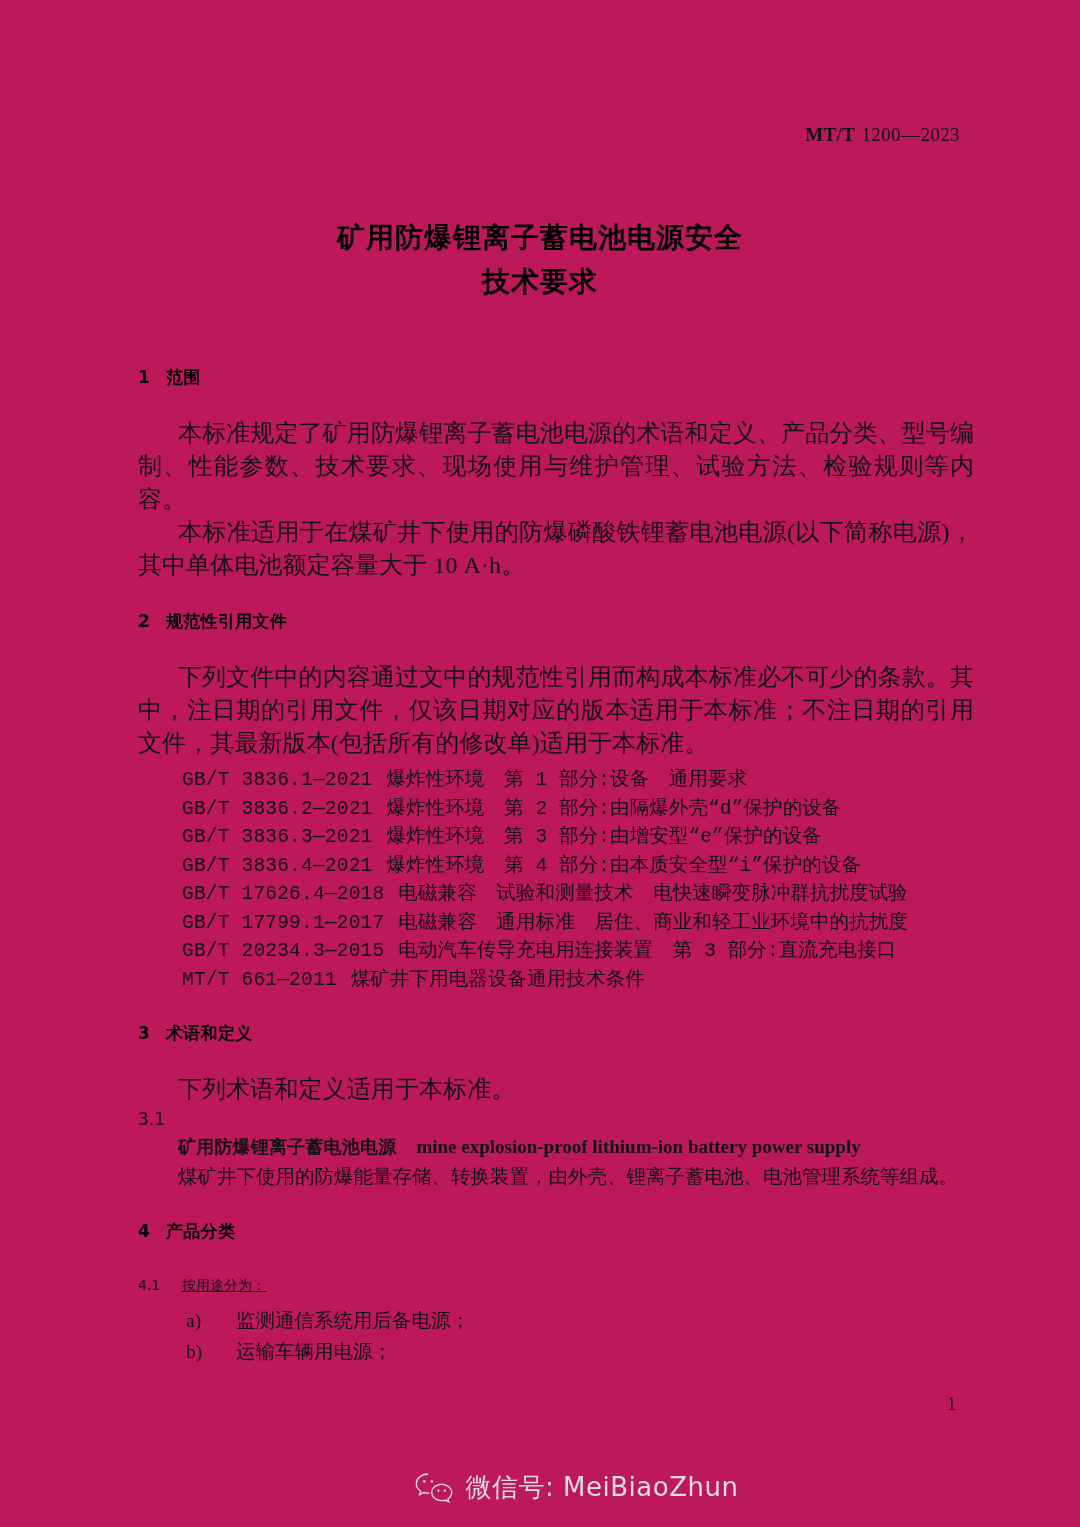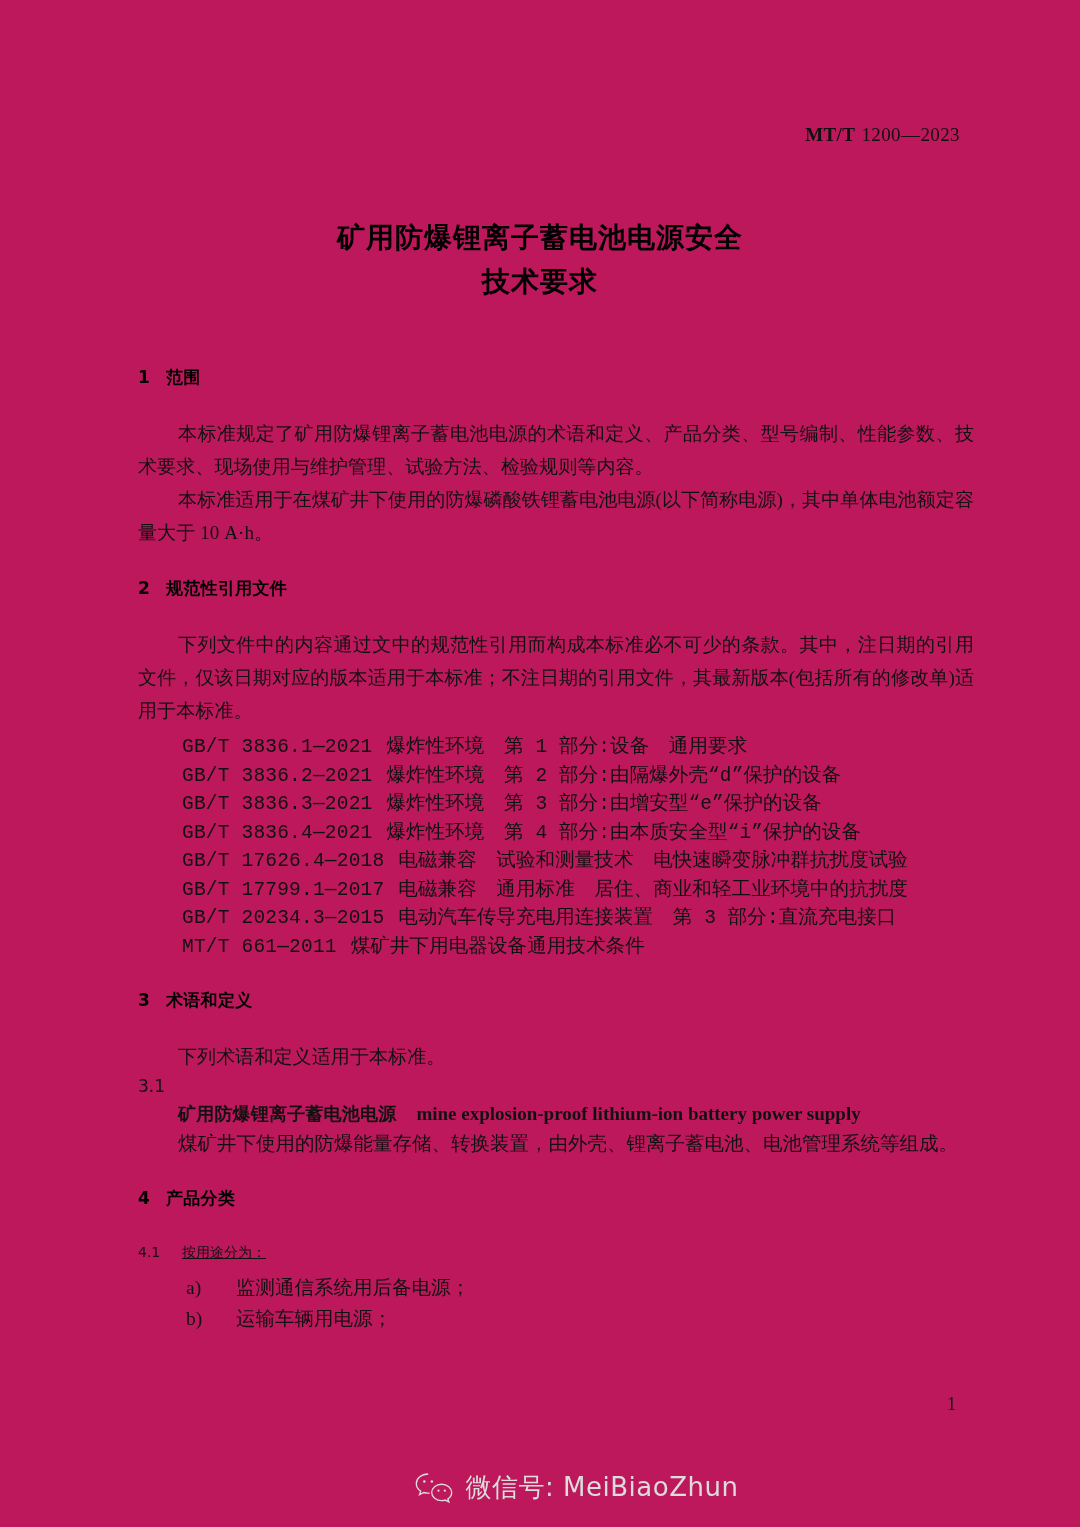--- a/index.html
+++ b/index.html
@@ -73,21 +73,21 @@
     letter-spacing: 0.3px;
     margin: 0;
   }
   .clause-heading .num {
     display: inline-block;
     min-width: 28px;
   }
 
   .para {
     font-family: "Liberation Serif", "DejaVu Serif", serif;
-    font-size: 19px;
+    font-size: 24px;
     line-height: 33px;
     text-align: justify;
     margin: 0;
     letter-spacing: 0.1px;
   }
   .para.indent {
     text-indent: 40px;
   }
 
   .ref-list {

